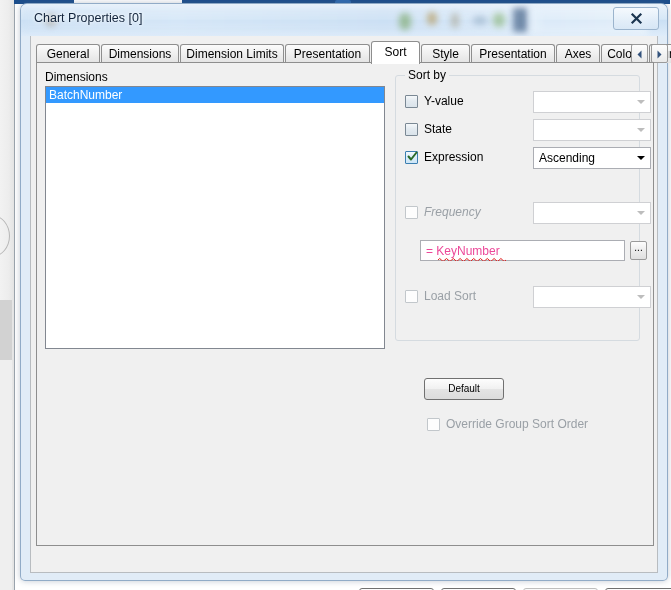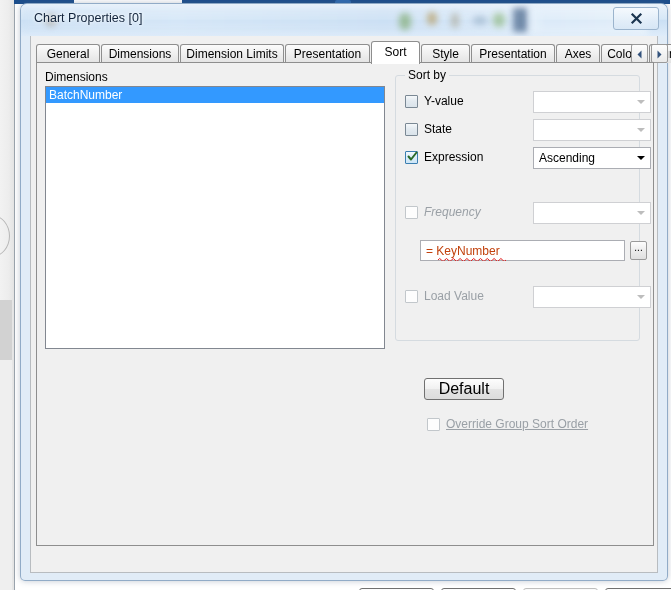--- a/index.html
+++ b/index.html
@@ -262,21 +262,21 @@
     left: 383px; top: 177px;
     width: 205px; height: 21px;
     background: #ffffff;
     border: 1px solid #abadb3;
     box-sizing: border-box;
     cursor: text;
   }
   #expr-text {
     position: absolute;
     left: 5px; top: 3px;
-    font-size: 12px; color: #c2410c;
+    font-size: 12px; color: #ec4899;
     white-space: nowrap;
   }
   #expr-squiggle {
     position: absolute;
     left: 17px; top: 16px;
     width: 68px; height: 4px;
   }
   #expr-browse {
     position: absolute;
     left: 593px; top: 178px;
@@ -294,21 +294,21 @@
 
   
   #default-btn {
     position: absolute;
     left: 387px; top: 315px;
     width: 80px; height: 22px;
     background: linear-gradient(to bottom, #fdfdfd 0%, #f1f1f1 48%, #e4e4e4 52%, #dcdcdc 100%);
     border: 1px solid #707070;
     border-radius: 3px;
     box-sizing: border-box;
-    font-size: 16px;
+    font-size: 10px;
     text-align: center;
     line-height: 20px;
     color: #000;
     cursor: default;
   }
 
   
   #override-row { position: absolute; left: 390px; top: 354px; }
 
   
@@ -445,32 +445,32 @@
         <div class="combo disabled" style="left:128px; top:0;">
           <span class="combotext"></span>
           <span class="arrow"></span>
         </div>
       </div>
 
 
 
       <div class="row" style="top:223px; width:230px; height:22px;">
         <div class="chk disabled" style="left:0; top:4px;"></div>
-        <div class="chk-label disabled" style="left:19px; top:4px;">Load Value</div>
+        <div class="chk-label disabled" style="left:19px; top:4px;">Load Sort</div>
         <div class="combo disabled" style="left:128px; top:0;">
           <span class="combotext"></span>
           <span class="arrow"></span>
         </div>
       </div>
 
       <div id="default-btn">Default</div>
 
       <div id="override-row">
         <div class="chk disabled" style="left:0; top:1px;"></div>
-        <div class="chk-label disabled" style="left:19px; top:1px;text-decoration:underline;">Override Group Sort Order</div>
+        <div class="chk-label disabled" style="left:19px; top:1px;">Override Group Sort Order</div>
       </div>
 
     </div>
 
     <div class="dlg-btn" style="left:328px;">OK</div>
     <div class="dlg-btn" style="left:410px;">Cancel</div>
     <div class="dlg-btn disabled" style="left:492px;">Apply</div>
     <div class="dlg-btn" style="left:574px;">Help</div>
 
   </div>

